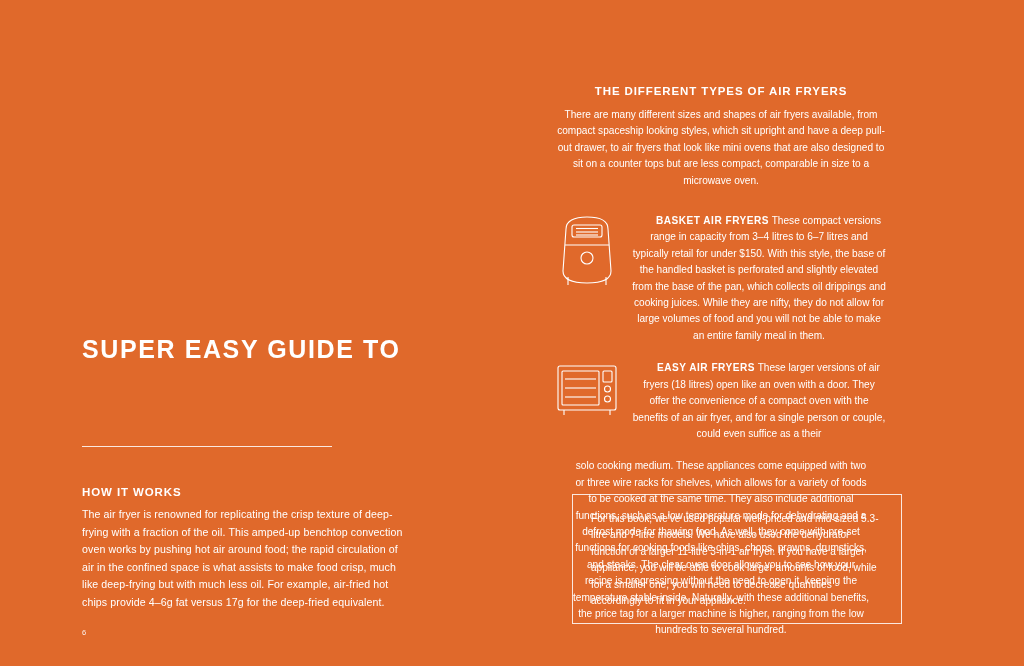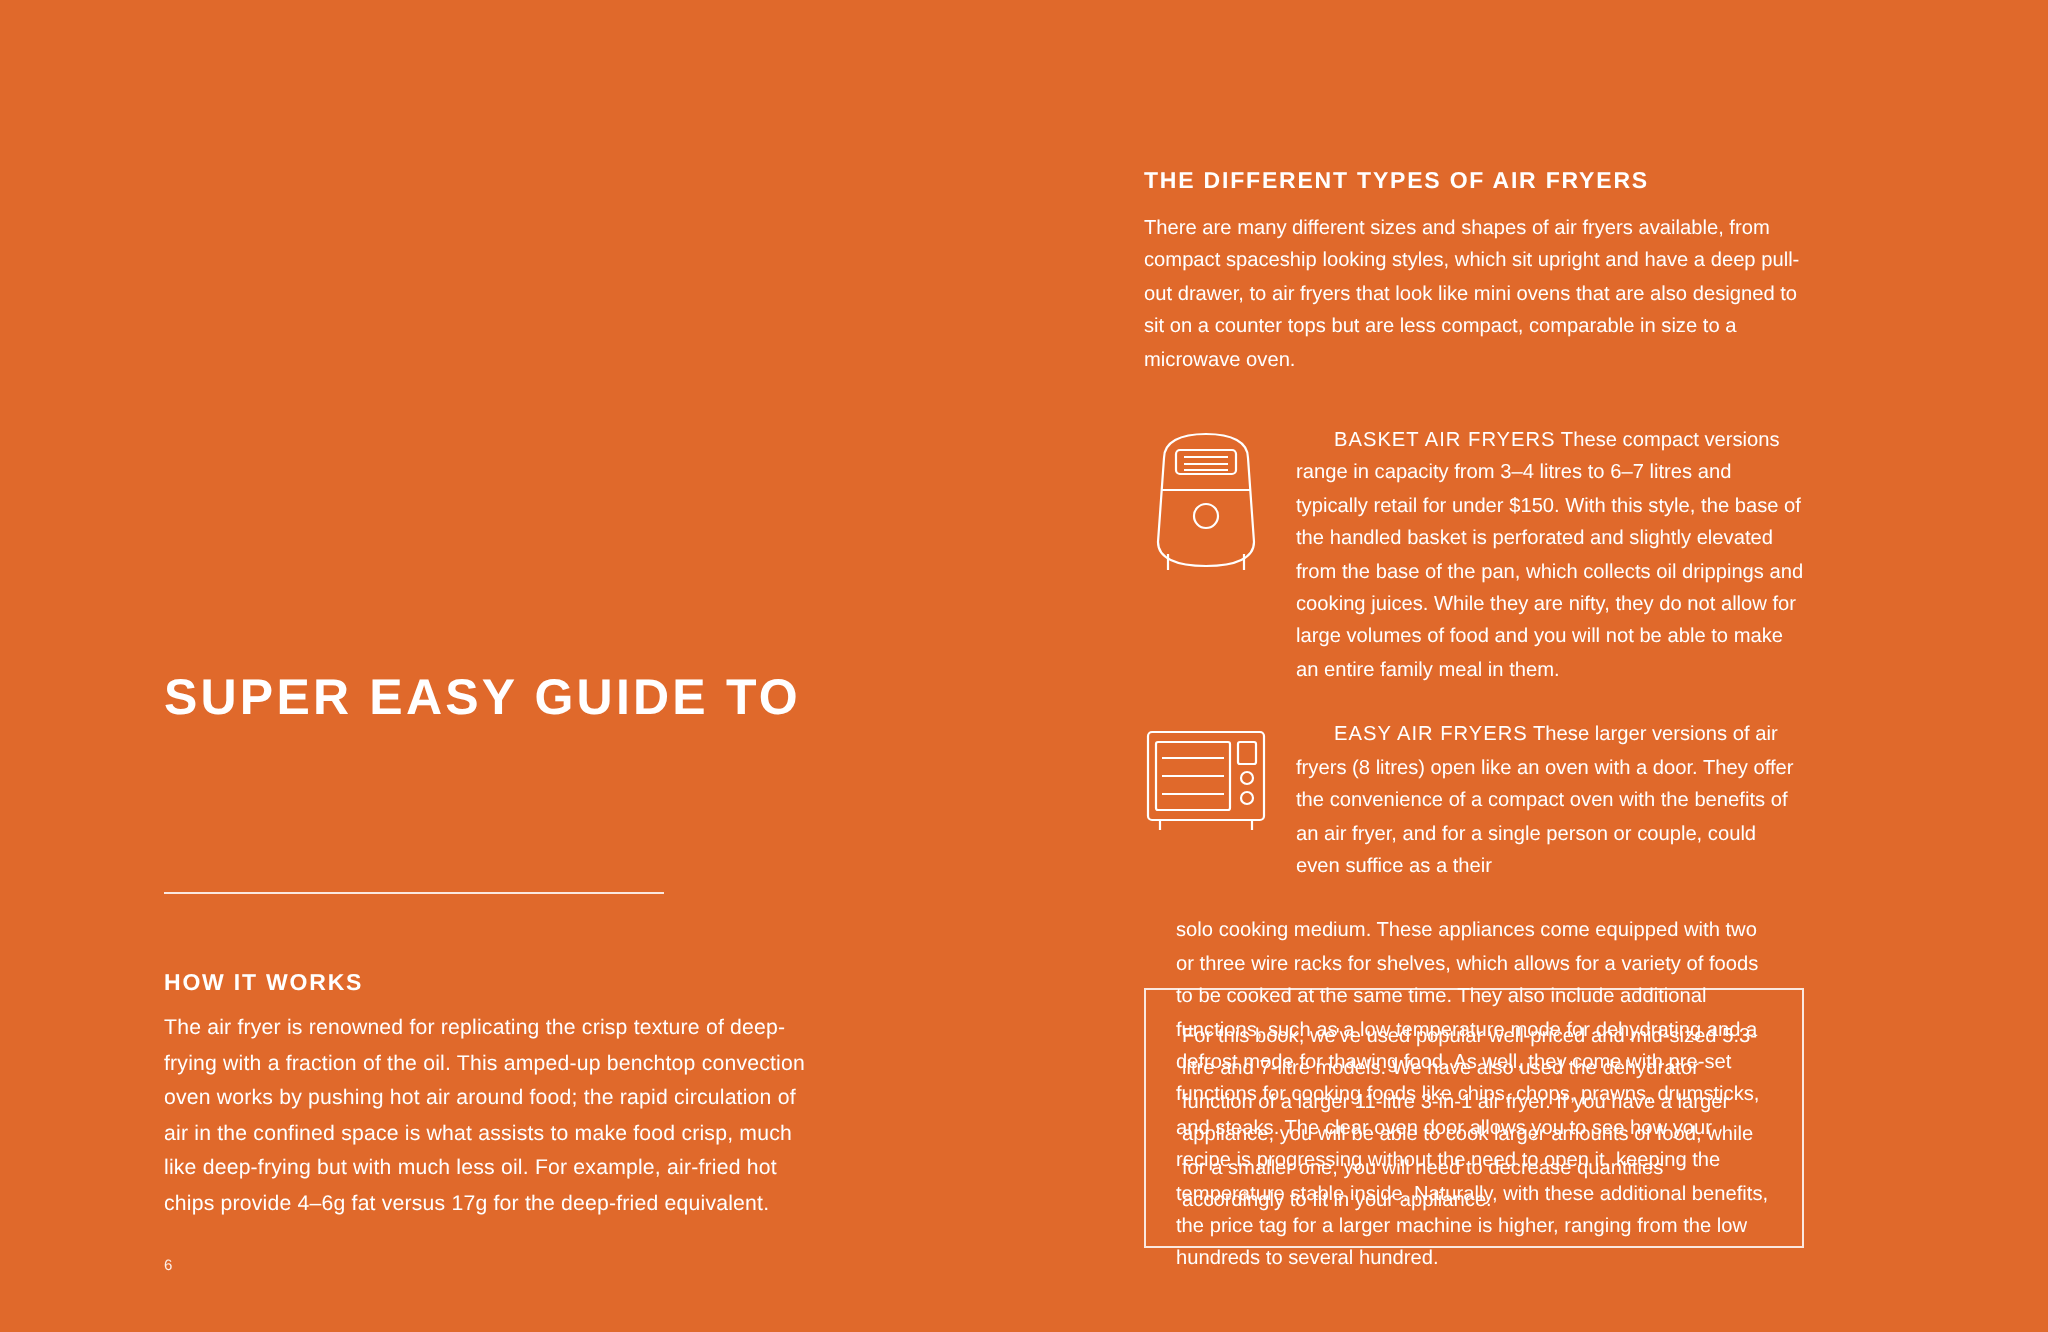--- a/index.html
+++ b/index.html
@@ -90,23 +90,24 @@
   
   .right-page {
     position: absolute;
     left: 512px;
     top: 0;
     width: 512px;
     height: 666px;
   }
   .r-col {
     position: absolute;
-    left: 60px;
+    left: 44px;
     top: 85px;
     width: 330px;
+    text-align: center;
   }
   .types-heading {
     font-size: 11.5px;
     font-weight: bold;
     letter-spacing: 0.9px;
     margin: 0 0 10px 0;
   }
   .types-intro {
     font-size: 10.1px;
     line-height: 16.4px;
@@ -121,21 +122,21 @@
     left: 0;
     top: 2px;
     width: 60px;
   }
   .item-text {
     margin-left: 76px;
     font-size: 10.1px;
     line-height: 16.4px;
   }
   .item-text b {
-    font-weight: normal;
+    font-weight: bold;
     letter-spacing: 0.5px;
     margin-left: 19px;
   }
   .wrap-after {
     font-size: 10.1px;
     line-height: 16.4px;
     margin: 16px;
   }
   .note-box {
     position: absolute;
@@ -207,21 +208,21 @@
             <line x1="9" y1="26" x2="40" y2="26"></line>
             <line x1="9" y1="35" x2="40" y2="35"></line>
             <rect x="47" y="9" width="9" height="11" rx="1"></rect>
             <circle cx="51.5" cy="27" r="3"></circle>
             <circle cx="51.5" cy="37" r="3"></circle>
             <path d="M8 48 L8 53 M54 48 L54 53"></path>
           </svg>
         </div>
         <div class="item-text">
           <b>EASY AIR FRYERS</b>
-          <span>These larger versions of air fryers (8 litres) open like an oven with a door. They offer the convenience of a compact oven with the benefits of an air fryer, and for a single person or couple, could even suffice as a their</span>
+          <span>These larger versions of air fryers (18 litres) open like an oven with a door. They offer the convenience of a compact oven with the benefits of an air fryer, and for a single person or couple, could even suffice as a their</span>
         </div>
       </div>
 
       <p class="wrap-after">solo cooking medium. These appliances come equipped with two or three wire racks for shelves, which allows for a variety of foods to be cooked at the same time. They also include additional functions, such as a low temperature mode for dehydrating and a defrost mode for thawing food. As well, they come with pre-set functions for cooking foods like chips, chops, prawns, drumsticks, and steaks. The clear oven door allows you to see how your recipe is progressing without the need to open it, keeping the temperature stable inside. Naturally, with these additional benefits, the price tag for a larger machine is higher, ranging from the low hundreds to several hundred.</p>
     </div>
 
     <div class="note-box">
       <p>For this book, we've used popular well-priced and mid-sized 5.3-litre and 7-litre models. We have also used the dehydrator function of a larger 11-litre 3-in-1 air fryer. If you have a larger appliance, you will be able to cook larger amounts of food, while for a smaller one, you will need to decrease quantities accordingly to fit in your appliance.</p>
     </div>
 

